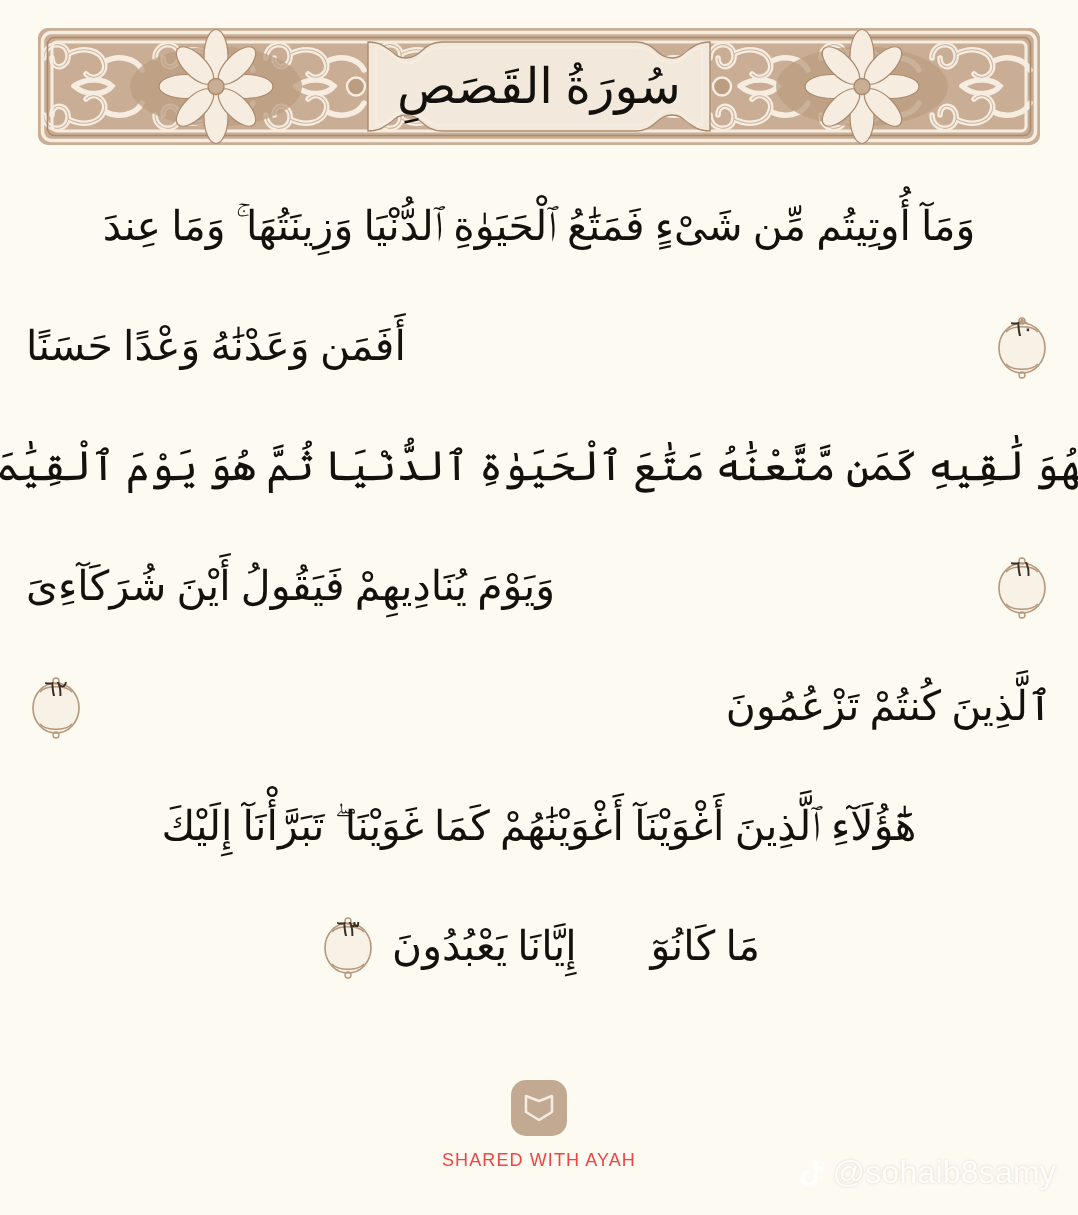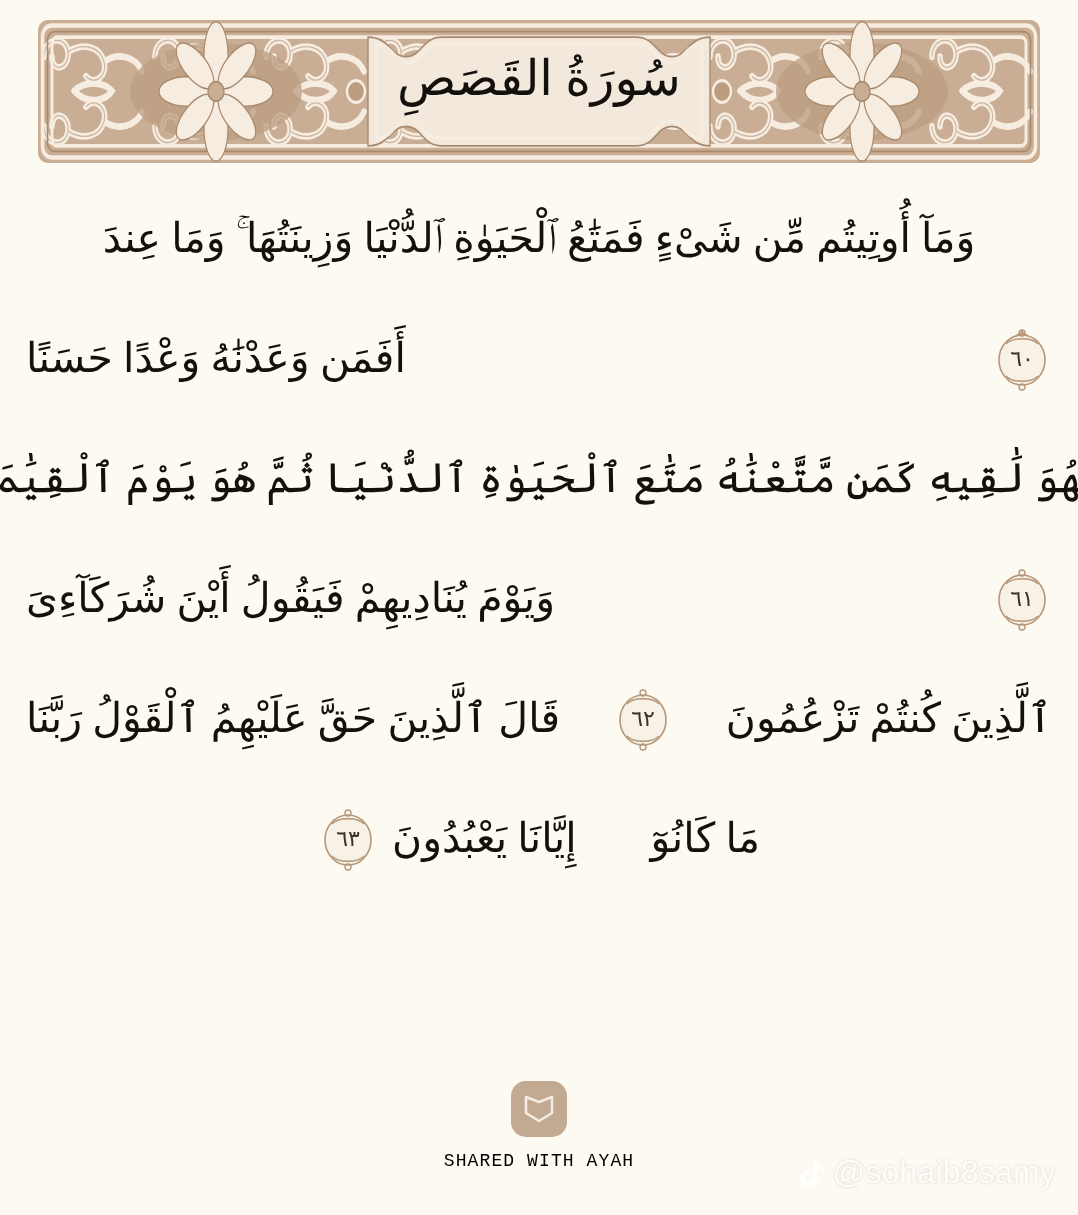--- a/index.html
+++ b/index.html
@@ -21,22 +21,22 @@
     width: 1078px;
     height: 1215px;
     background: #fdfaf2;
     display: flex;
     flex-direction: column;
   }
 
   
   .header-banner {
     position: relative;
-    margin: 20px 38px 0 38px;
-    height: 143px;
+    margin: 28px 38px 0 38px;
+    height: 117px;
     border-radius: 10px;
     background: #c9ae95;
     box-sizing: border-box;
     overflow: hidden;
   }
   .banner-svg {
     position: absolute;
     inset: 0;
     width: 100%;
     height: 100%;
@@ -57,21 +57,21 @@
     direction: rtl;
     letter-spacing: 0px;
     z-index: 5;
     pointer-events: none;
     text-shadow: 0 1px 0 rgba(255,255,255,.25);
   }
 
   
   .mushaf {
     margin: 0 26px;
-    padding-top: 16px;
+    padding-top: 22px;
     direction: rtl;
   }
   .ayah-line {
     display: flex;
     align-items: center;
     justify-content: space-between;
     height: 120px;
     font-family: "Liberation Serif", "DejaVu Serif", serif;
     font-size: 41px;
     color: #14110d;
@@ -97,21 +97,20 @@
     display: flex;
     align-items: center;
     justify-content: space-between;
     width: 100%;
     gap: 8px;
   }
 
   
   .ayah-mark {
     display: inline-flex;
-    align-items: center;
     justify-content: center;
     position: relative;
     width: 52px;
     height: 64px;
     flex: 0 0 auto;
     vertical-align: middle;
     margin: 0 4px;
   }
   .ayah-mark svg {
     position: absolute;
@@ -142,24 +141,24 @@
     height: 56px;
     border-radius: 15px;
     background: #c2a992;
     display: flex;
     align-items: center;
     justify-content: center;
     margin-bottom: 14px;
   }
   .app-logo svg { display: block; }
   .footer-caption {
-    font-family: Liberation Mono, monospace;
+    font-family: Liberation Sans, sans-serif;
     font-size: 18px;
     letter-spacing: 1.1px;
-    color: #000000;
+    color: #ef4444;
   }
 
   
   .watermark {
     position: absolute;
     right: 22px;
     bottom: 24px;
     display: flex;
     align-items: center;
     gap: 7px;
@@ -313,24 +312,26 @@
         <span class="ayah-mark">
           <svg viewBox="0 0 52 64">
             <ellipse cx="26" cy="33" rx="23" ry="25" fill="#f7f1e6" stroke="#b5977a" stroke-width="1.6"></ellipse>
             <path d="M10,17 C16,10 36,10 42,17" fill="none" stroke="#b5977a" stroke-width="1.4"></path>
             <path d="M10,49 C16,56 36,56 42,49" fill="none" stroke="#b5977a" stroke-width="1.4"></path>
             <circle cx="26" cy="6" r="3" fill="none" stroke="#b5977a" stroke-width="1.4"></circle>
             <circle cx="26" cy="60" r="3" fill="none" stroke="#b5977a" stroke-width="1.4"></circle>
           </svg>
           <span class="num">٦٢</span>
         </span>
-        <span class="seg">قَالَ ٱلَّذِينَ حَقَّ عَلَيْهِمُ ٱلْقَوْلُ رَبَّنَا</span>
       </div>
     </div>
 
+    <div class="ayah-line centered">
+      <span class="seg">هَٰٓؤُلَآءِ ٱلَّذِينَ أَغْوَيْنَآ أَغْوَيْنَٰهُمْ كَمَا غَوَيْنَا ۖ تَبَرَّأْنَآ إِلَيْكَ</span>
+    </div>
 
     <div class="ayah-line centered">
       <span class="seg">مَا كَانُوٓا۟ إِيَّانَا يَعْبُدُونَ</span>
       <span class="ayah-mark">
         <svg viewBox="0 0 52 64">
           <ellipse cx="26" cy="33" rx="23" ry="25" fill="#f7f1e6" stroke="#b5977a" stroke-width="1.6"></ellipse>
           <path d="M10,17 C16,10 36,10 42,17" fill="none" stroke="#b5977a" stroke-width="1.4"></path>
           <path d="M10,49 C16,56 36,56 42,49" fill="none" stroke="#b5977a" stroke-width="1.4"></path>
           <circle cx="26" cy="6" r="3" fill="none" stroke="#b5977a" stroke-width="1.4"></circle>
           <circle cx="26" cy="60" r="3" fill="none" stroke="#b5977a" stroke-width="1.4"></circle>

